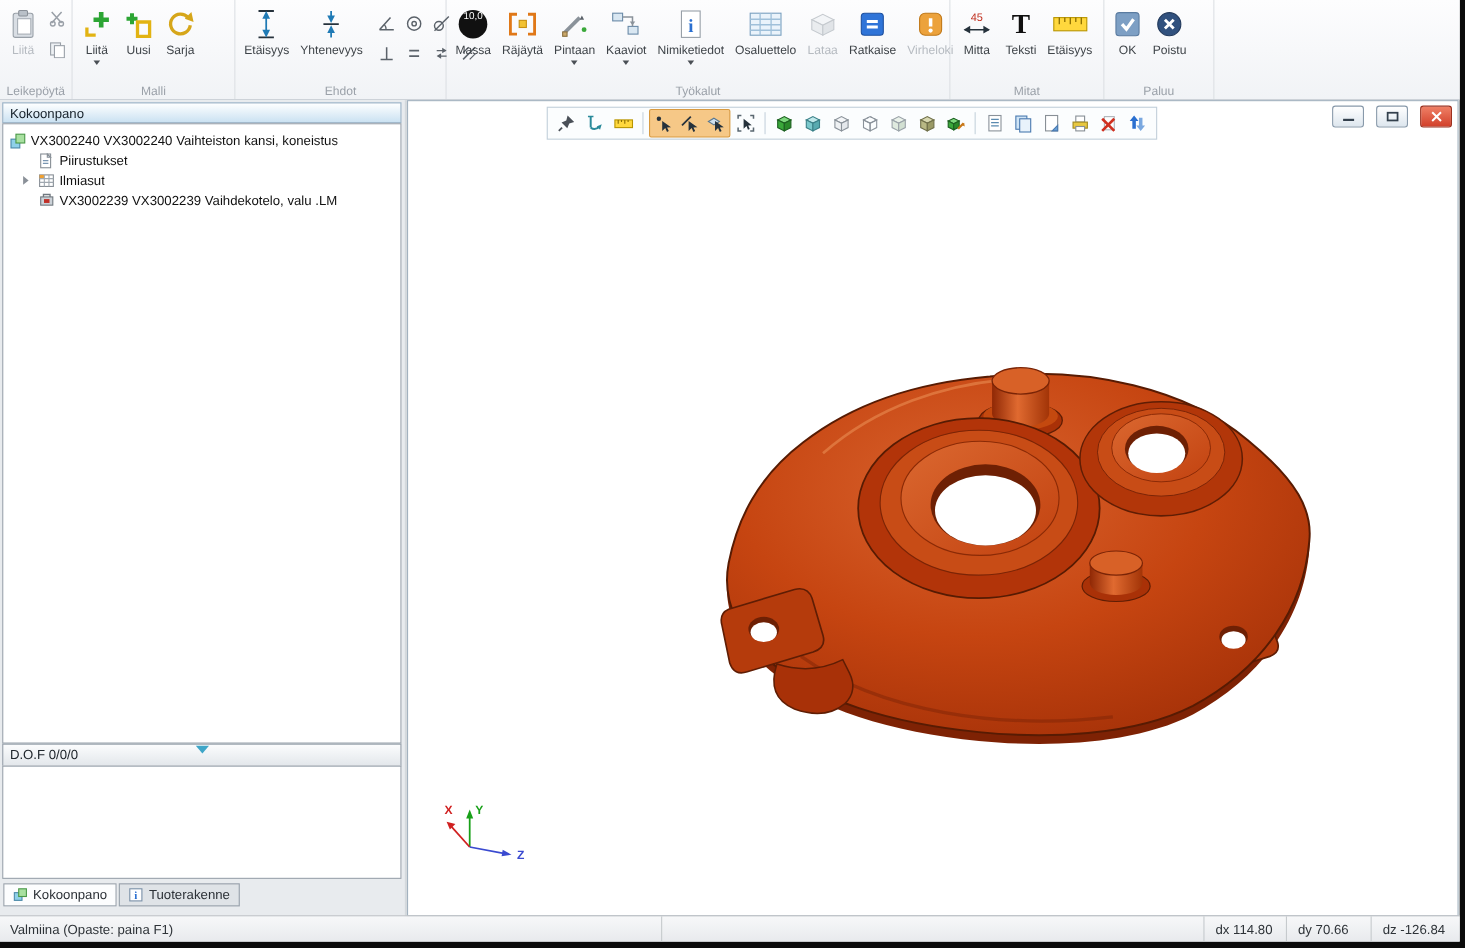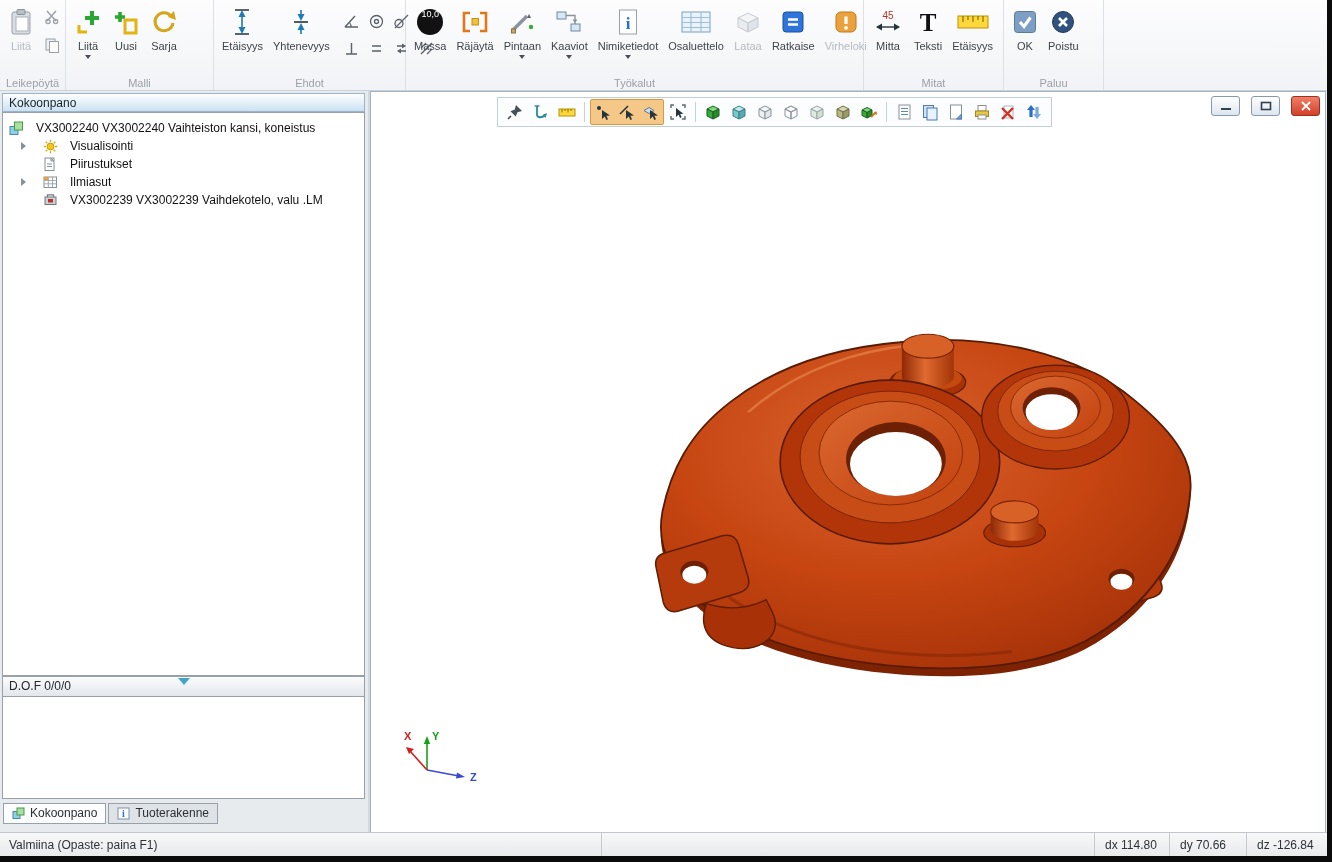--- a/index.html
+++ b/index.html
@@ -24,21 +24,21 @@
   .massa-circle{width:26px;height:26px;border-radius:50%;background:#111;display:flex;align-items:flex-start;justify-content:center;}
   .massa-circle span{color:#fff;font-size:9px;}
   .tx-T{font-family:"Liberation Serif", serif;font-size:25px;font-weight:bold;color:#101010;line-height:1;}
 
   
   .sidebar{position:absolute;left:0;top:91px;width:368px;bottom:23px;background:#e8ebee;}
   .panel-header{position:absolute;left:2px;top:2px;right:3px;height:19px;box-sizing:border-box;
                 background:linear-gradient(#feffff,#cbe2f2);border:1px solid #9bb4c8;font-size:12px;
                 color:#17222b;padding:2px 6px;}
   .tree-box{position:absolute;left:2px;top:21px;right:3px;height:564px;background:#fff;border:1px solid #98a1ab;box-sizing:border-box;overflow:hidden;}
-  .trow{display:flex;align-items:center;height:18px;font-size:12px;color:#111;gap:12px;padding-left:6px;white-space:nowrap;}
+  .trow{display:flex;align-items:center;height:18px;font-size:12px;color:#111;gap:4px;padding-left:6px;white-space:nowrap;}
   .trow.child{padding-left:18px;}
   .tri{width:0;height:0;border:4px solid transparent;border-left:5px solid #8a9098;margin-right:1px;flex:0 0 auto;}
   .tri-spacer{width:10px;flex:0 0 auto;}
   .tlabel{overflow:hidden;text-overflow:ellipsis;}
   .tlabel.link{color:#1a56cc;}
   .dof-bar{position:absolute;left:2px;top:585px;right:3px;height:21px;box-sizing:border-box;
            background:linear-gradient(#fbfcfd,#e3e7eb);border:1px solid #98a1ab;font-size:12px;color:#20262c;
            padding:2px 6px;}
   .dof-handle{position:absolute;top:1px;left:50%;margin-left:-6px;width:0;height:0;
               border-left:6px solid transparent;border-right:6px solid transparent;border-top:7px solid #3fa6c8;}
@@ -367,28 +367,20 @@
     <div class="panel-header">Kokoonpano</div>
 
     <div class="tree-box">
       <div style="height:6px"></div>
       <div class="trow">
         <svg width="15" height="15">
             <rect x="1" y="5.5" width="8" height="8" fill="#8fd0e8" stroke="#4a88a8"></rect>
             <rect x="5.5" y="1" width="8" height="8" fill="#a8e0a0" stroke="#4a9848"></rect>
           </svg>
         <span class="tlabel">VX3002240 VX3002240 Vaihteiston kansi, koneistus</span>
-      </div>
-      <div class="trow child">
-        <span class="tri"></span>
-        <svg width="15" height="15">
-            <circle cx="7.5" cy="7.5" r="3.4" fill="#f8c818" stroke="#c89810"></circle>
-            <path d="M7.5 0.8 V3 M7.5 12 V14.2 M0.8 7.5 H3 M12 7.5 H14.2 M2.7 2.7 L4.3 4.3 M12.3 12.3 L10.7 10.7 M12.3 2.7 L10.7 4.3 M2.7 12.3 L4.3 10.7" stroke="#d8a810" stroke-width="1.3"></path>
-          </svg>
-        <span class="tlabel">Visualisointi</span>
       </div>
       <div class="trow child">
         <span class="tri-spacer"></span>
         <svg width="15" height="15">
             <rect x="2" y="1" width="9" height="12.5" fill="#fff" stroke="#888f96"></rect>
             <polygon points="8,1 11,4 8,4" fill="#d8e8f4" stroke="#888f96"></polygon>
             <path d="M4 7 H9 M4 9.5 H9" stroke="#7a96b2" stroke-width="1"></path>
           </svg>
         <span class="tlabel">Piirustukset</span>
       </div>

